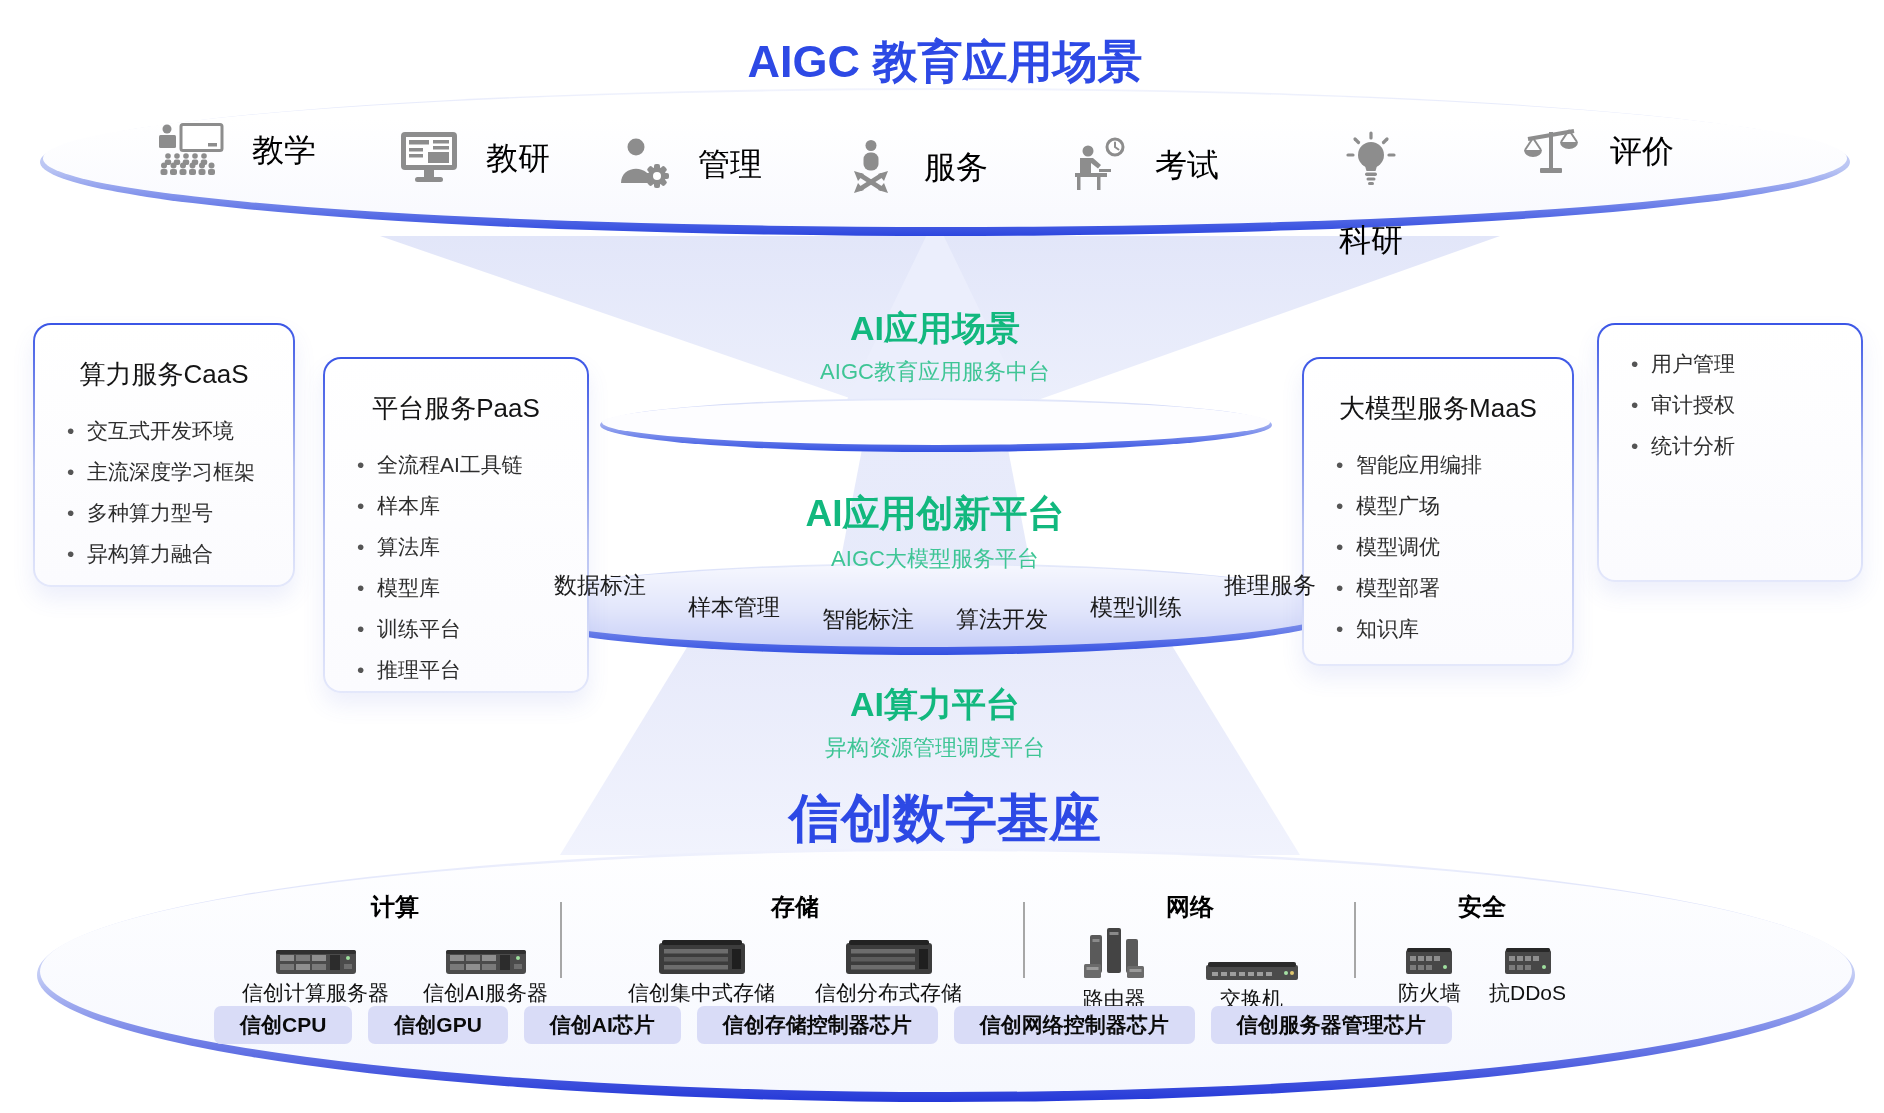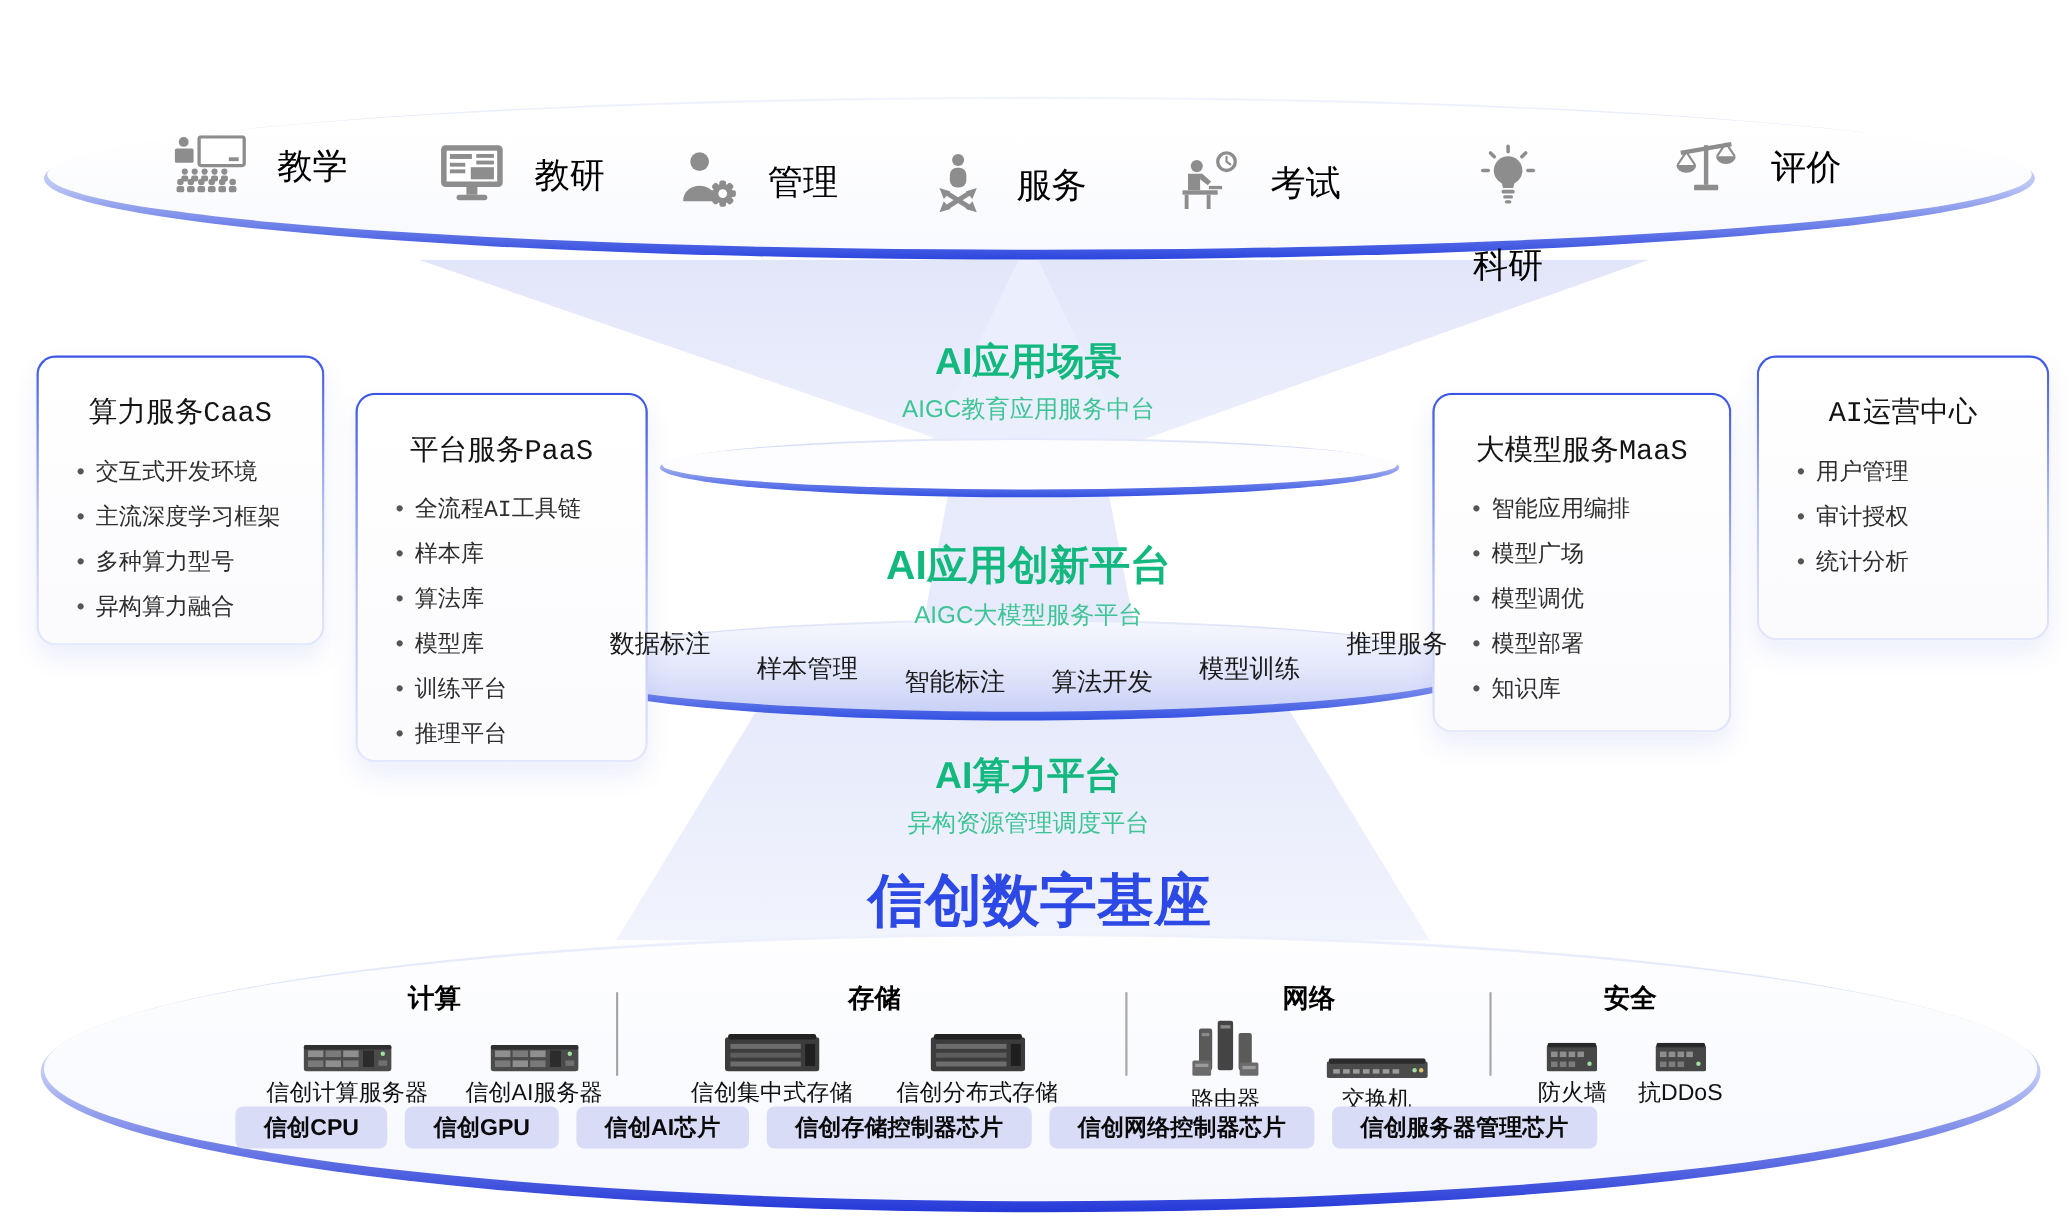--- a/index.html
+++ b/index.html
@@ -42,21 +42,21 @@
   .cap{position:absolute;font-size:23px;font-weight:500;color:#1b1b1b;white-space:nowrap;z-index:7;}
 
   
   .scn{position:absolute;display:flex;align-items:center;gap:28px;z-index:7;}
   .scn-label{font-size:32px;color:#000;font-weight:500;white-space:nowrap;}
 
   
   .sbox{position:absolute;border-radius:18px;border:2px solid transparent;z-index:6;
     background:linear-gradient(180deg,#ffffff, #fbfbfe) padding-box,
                linear-gradient(180deg,#3a55e6 0%,#b9c3f2 55%,#e4e8fb 100%) border-box;
-    box-shadow:0 12px 22px rgba(80,100,220,0.10);font-family:Liberation Mono, monospace;}
+    box-shadow:0 12px 22px rgba(80,100,220,0.10);}
   .sbox-title{text-align:center;font-size:26px;font-weight:500;color:#141414;margin-top:32px;white-space:nowrap;}
   .sbox ul{margin:26px 0 0 0;padding:0 10px 0 32px;}
   .sbox li{list-style:none;position:relative;padding-left:20px;font-size:21px;color:#2e2e2e;
            margin-bottom:16px;line-height:25px;white-space:nowrap;}
   .sbox li::before{content:"•";position:absolute;left:0;top:0;color:#555;}
 
   
   .hw{position:absolute;display:flex;flex-direction:column;align-items:center;z-index:7;}
   .hw-title{font-size:24px;font-weight:700;color:#000;margin-bottom:3px;}
   .hw-row{display:flex;align-items:flex-end;}
@@ -89,20 +89,21 @@
   </div>
 
   <div class="ellipse rim-mid" style="left:498px;top:563px;width:852px;height:92px;z-index:3">
     <div class="efill" style="left:2px;right:2px;top:2px;bottom:8px;background:rgba(252,252,255,0.72);"></div>
   </div>
 
   <div class="ellipse rim-bot" style="left:37px;top:848px;width:1818px;height:254px;z-index:2">
     <div class="efill" style="left:3px;right:3px;top:3px;bottom:10px;background:linear-gradient(180deg,#fefeff,#f6f8fe);"></div>
   </div>
 
+  <div class="abs cx" id="page-title">AIGC 教育应用场景</div>
 
   <div class="scn cx" style="left:236px;top:123px;">
     <span>
       <svg width="68" height="52" viewBox="0 0 68 52" fill="#8d8d8d">
         <rect x="25" y="1.5" width="41" height="26" rx="2" fill="#ffffff" stroke="#8d8d8d" stroke-width="3"></rect>
         <rect x="52" y="20" width="9" height="3.5"></rect>
         <circle cx="11" cy="6" r="4.5"></circle>
           <rect x="3" y="12" width="17" height="13" rx="1.5"></rect>
         <circle cx="12" cy="33" r="2.8"></circle>
           <rect x="8.8" y="36.5" width="6.4" height="5.5" rx="2"></rect>
@@ -274,21 +275,20 @@
     <ul>
       <li>智能应用编排</li>
       <li>模型广场</li>
       <li>模型调优</li>
       <li>模型部署</li>
       <li>知识库</li>
     </ul>
   </div>
 
   <div class="sbox" style="left:1597px;top:323px;width:262px;height:255px;">
-    <div class="sbox-title">AI运营中心</div>
     <ul>
       <li>用户管理</li>
       <li>审计授权</li>
       <li>统计分析</li>
     </ul>
   </div>
 
   <div class="hw" style="left:230px;top:891px;width:330px;">
     <div class="hw-title">计算</div>
     <div class="hw-row" style="gap:34px;">

